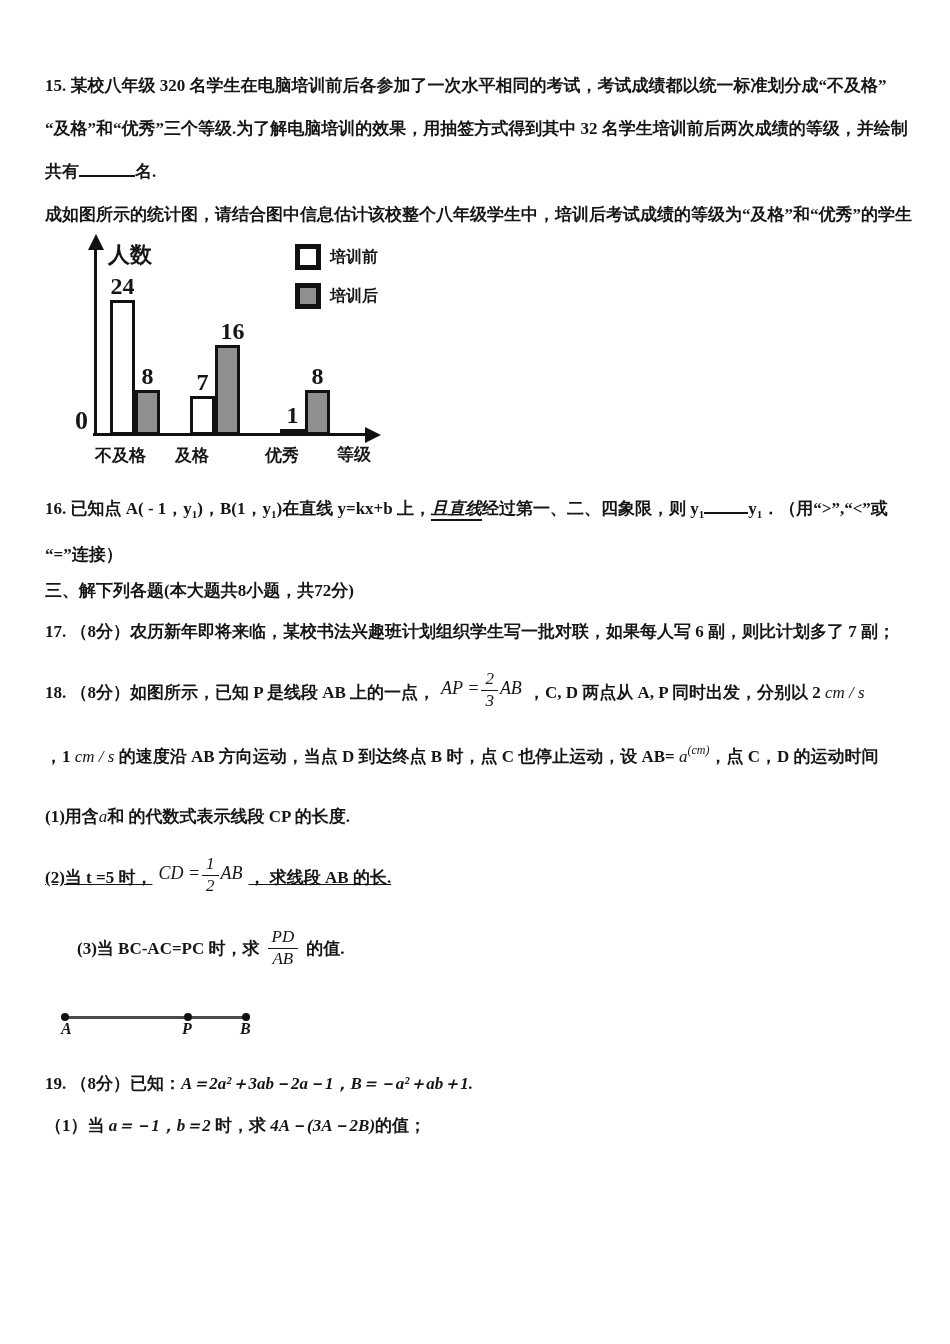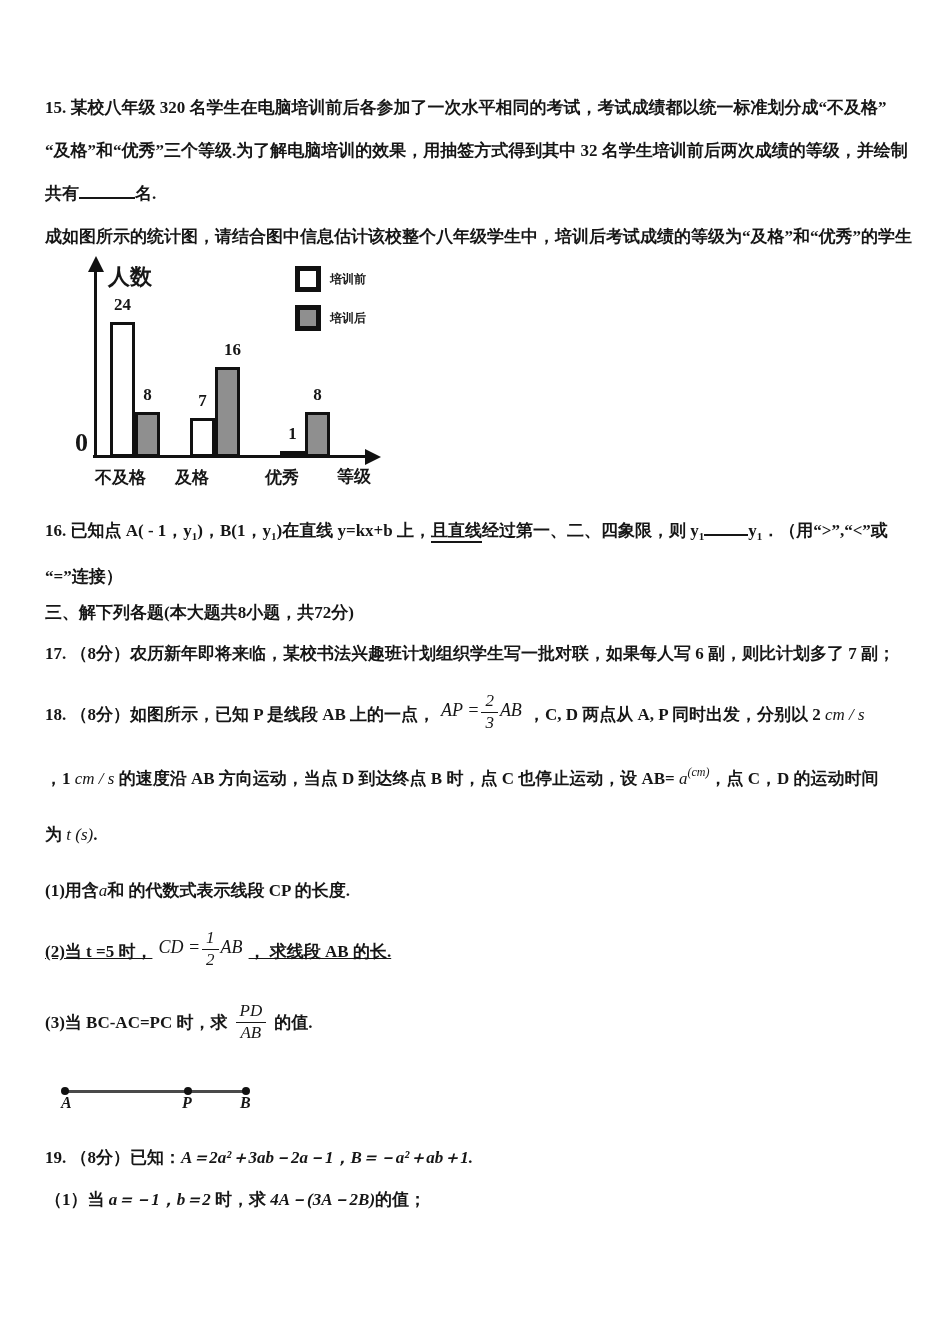--- a/index.html
+++ b/index.html
@@ -1,26 +1,26 @@
 <!DOCTYPE html>
 <html><head>
 <meta charset="utf-8">
 <style>
   html,body{margin:0;padding:0;background:#ffffff;}
   body{width:950px;min-height:1344px;color:#161616;
        font-family:"Liberation Serif","DejaVu Serif",serif;}
-  .page{padding:86px 44px 30px 45px;}
+  .page{padding:64px 44px 30px 45px;}
 
   .para{font-size:17px;font-weight:700;line-height:43px;white-space:nowrap;}
   .para-n{font-size:17px;font-weight:700;line-height:42px;white-space:nowrap;}
 
   .blank{display:inline-block;border-bottom:2px solid #161616;height:14px;vertical-align:baseline;}
   .blank-lg{width:56px;}
   .blank-md{width:44px;}
-  .u-line{border-bottom:2px solid #161616;padding-bottom:1px;}
+  .u-line{border-bottom:2px solid #161616;padding-bottom:1px;font-style:italic;}
   sub{font-size:11px;}
 
   .math{font-family:"Liberation Serif","DejaVu Serif",serif;font-style:italic;font-weight:400;}
   .math-b{font-family:"Liberation Serif","DejaVu Serif",serif;font-style:italic;font-weight:700;}
   .mfrac{display:inline-block;vertical-align:middle;text-align:center;line-height:1.08;
          font-family:"Liberation Serif","DejaVu Serif",serif;font-style:italic;font-weight:400;
          font-size:17px;margin:0 2px;}
   .mfrac .num{display:block;border-bottom:1.6px solid #161616;padding:0 4px 1px 4px;}
   .mfrac .den{display:block;padding:1px 4px 0 4px;}
   .formula{display:inline-block;vertical-align:4px;font-size:18px;margin:0 6px;}
@@ -33,26 +33,26 @@
   .arrow-up{position:absolute;left:13px;top:-6px;width:0;height:0;
             border-left:8px solid transparent;border-right:8px solid transparent;
             border-bottom:16px solid #111;}
   .arrow-right{position:absolute;left:290px;top:186.5px;width:0;height:0;
             border-top:8px solid transparent;border-bottom:8px solid transparent;
             border-left:16px solid #111;}
   .ylabel{position:absolute;left:33px;top:0px;font-size:22px;font-weight:700;}
   .xlabel{position:absolute;left:262px;top:203px;font-size:17px;font-weight:700;}
   .origin{position:absolute;left:0px;top:166px;font-size:26px;font-weight:700;}
   .bar{position:absolute;border:3px solid #111;box-sizing:border-box;}
-  .bar-value{position:absolute;text-align:center;font-size:17px;font-weight:700;}
+  .bar-value{position:absolute;text-align:center;font-size:24px;font-weight:700;}
   .cat-label{position:absolute;top:204px;width:80px;font-size:17px;font-weight:700;}
   .legend{position:absolute;left:220px;top:4px;}
   .legend-row{display:flex;align-items:center;margin-bottom:13px;}
   .legend-swatch{width:16px;height:16px;border:5px solid #111;margin-right:9px;}
-  .legend-label{font-size:12px;font-weight:700;}
+  .legend-label{font-size:16px;font-weight:700;}
 
   
   .segfig{position:relative;width:280px;height:44px;margin:24px 0 0 16px;}
   .segline{position:absolute;left:3px;top:13px;width:185px;height:2.4px;background:#4a4a4a;}
   .dot{position:absolute;top:10px;width:8px;height:8px;border-radius:50%;background:#111;}
   .seglabel{position:absolute;top:17px;font-size:16px;font-style:italic;font-weight:600;
             font-family:"Liberation Serif","DejaVu Serif",serif;}
 </style>
 </head>
 <body>
@@ -108,27 +108,26 @@
 
   <div class="para" style="line-height:32px;">三、解下列各题(本大题共8小题，共72分)</div>
 
   <div style="margin-top:4px;">
     <div class="para-n">17. （8分）农历新年即将来临，某校书法兴趣班计划组织学生写一批对联，如果每人写 6 副，则比计划多了 7 副；</div>
   </div>
 
   <div style="margin-top:8px;">
     <div class="para-n" style="line-height:54px;"><span>18. （8分）如图所示，已知 P 是线段 AB 上的一点，</span><span class="formula"><span class="math">AP =</span><span class="mfrac"><span class="num">2</span><span class="den">3</span></span><span class="math">AB</span></span><span>，C, D 两点从 A, P 同时出发，分别以 2 </span><span class="math">cm / s</span></div>
     <div class="para-n" style="line-height:50px;margin-top:12px;"><span>，1 </span><span class="math">cm / s</span><span> 的速度沿 AB 方向运动，当点 D 到达终点 B 时，点 C 也停止运动，设 AB= </span><span class="math">a</span><span class="math sup-unit">(cm)</span><span>，点 C，D 的运动时间</span></div>
-    <div class="para-n" style="line-height:44px;margin-top:8px;"><span>为 </span><span class="math">t (s)</span><span>.</span></div>
 
     <div class="para-n" style="line-height:40px;margin-top:14px;"><span>(1)用含</span><span class="math">a</span><span>和  的代数式表示线段 CP 的长度.</span></div>
 
     <div class="para-n" style="line-height:56px;margin-top:8px;text-decoration:underline;"><span>(2)当 t =5 时，</span><span class="formula"><span class="math">CD =</span><span class="mfrac"><span class="num">1</span><span class="den">2</span></span><span class="math">AB</span></span><span>，  求线段  AB 的长.</span></div>
 
-    <div class="para-n" style="line-height:60px;margin-top:10px;"><span>(3)当 BC-AC=PC 时，求</span><span class="formula" style="vertical-align:2px;"><span class="mfrac"><span class="num">PD</span><span class="den">AB</span></span></span><span>的值.</span></div>
+    <div class="para-n" style="line-height:60px;margin-top:10px;margin-left:32px;"><span>(3)当 BC-AC=PC 时，求</span><span class="formula" style="vertical-align:2px;"><span class="mfrac"><span class="num">PD</span><span class="den">AB</span></span></span><span>的值.</span></div>
 
     <div class="segfig">
       <div class="segline"></div>
       <div class="dot" style="left:0px;"></div>
       <div class="dot" style="left:123px;"></div>
       <div class="dot" style="left:181px;"></div>
       <div class="seglabel" style="left:0px;">A</div>
       <div class="seglabel" style="left:121px;">P</div>
       <div class="seglabel" style="left:179px;">B</div>
     </div>

